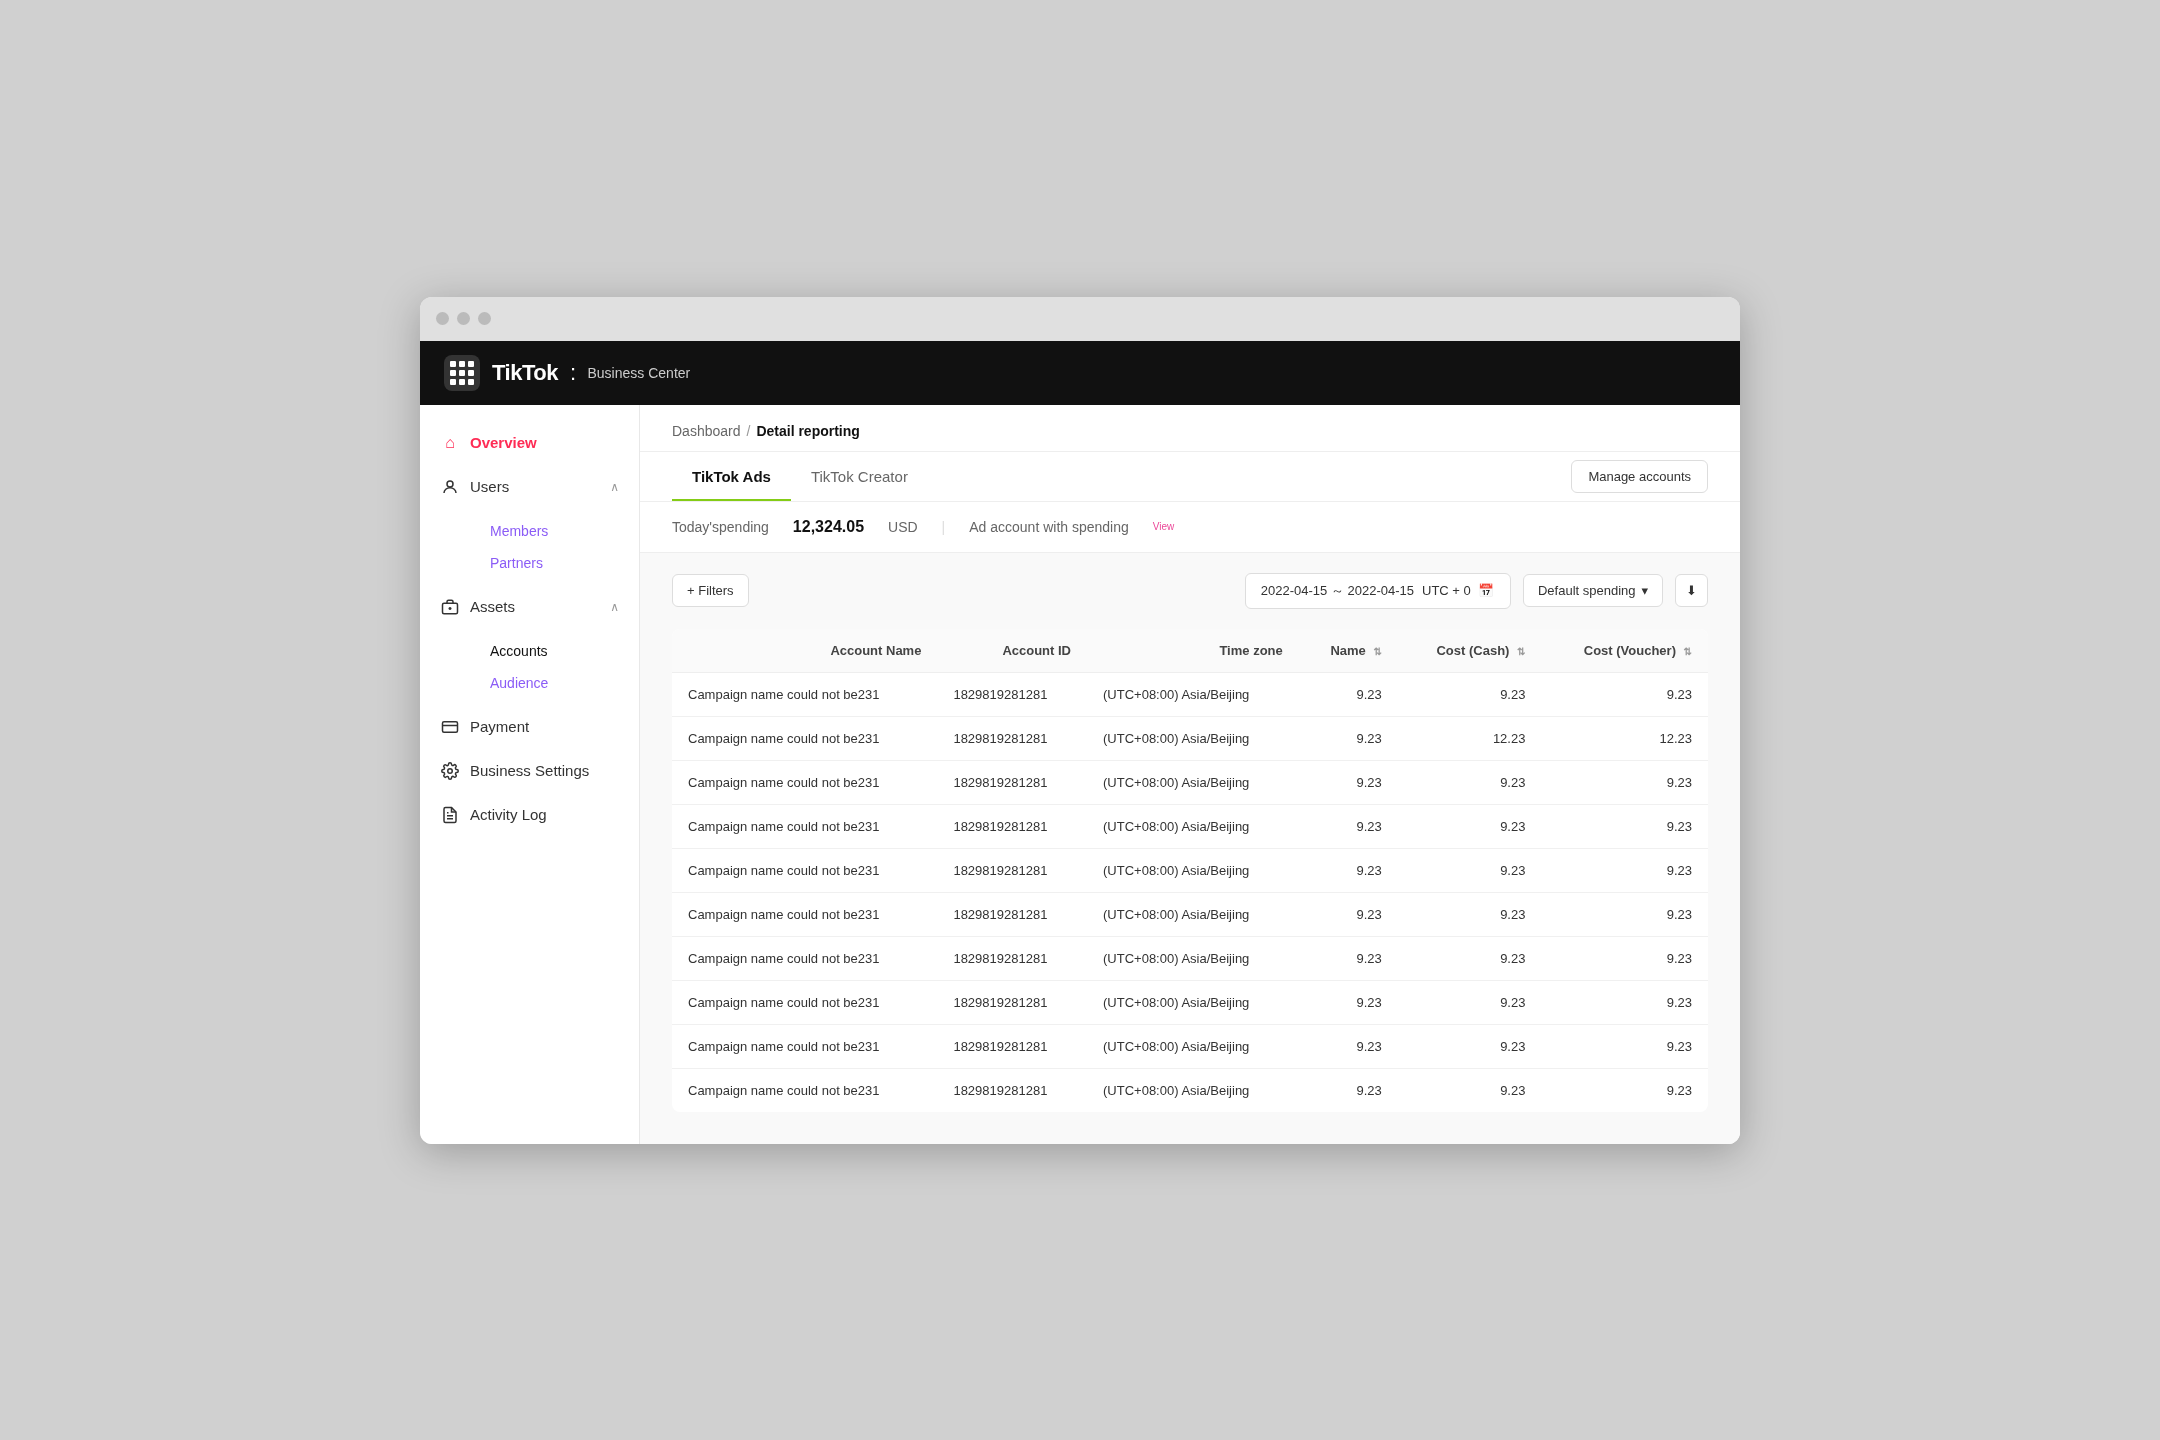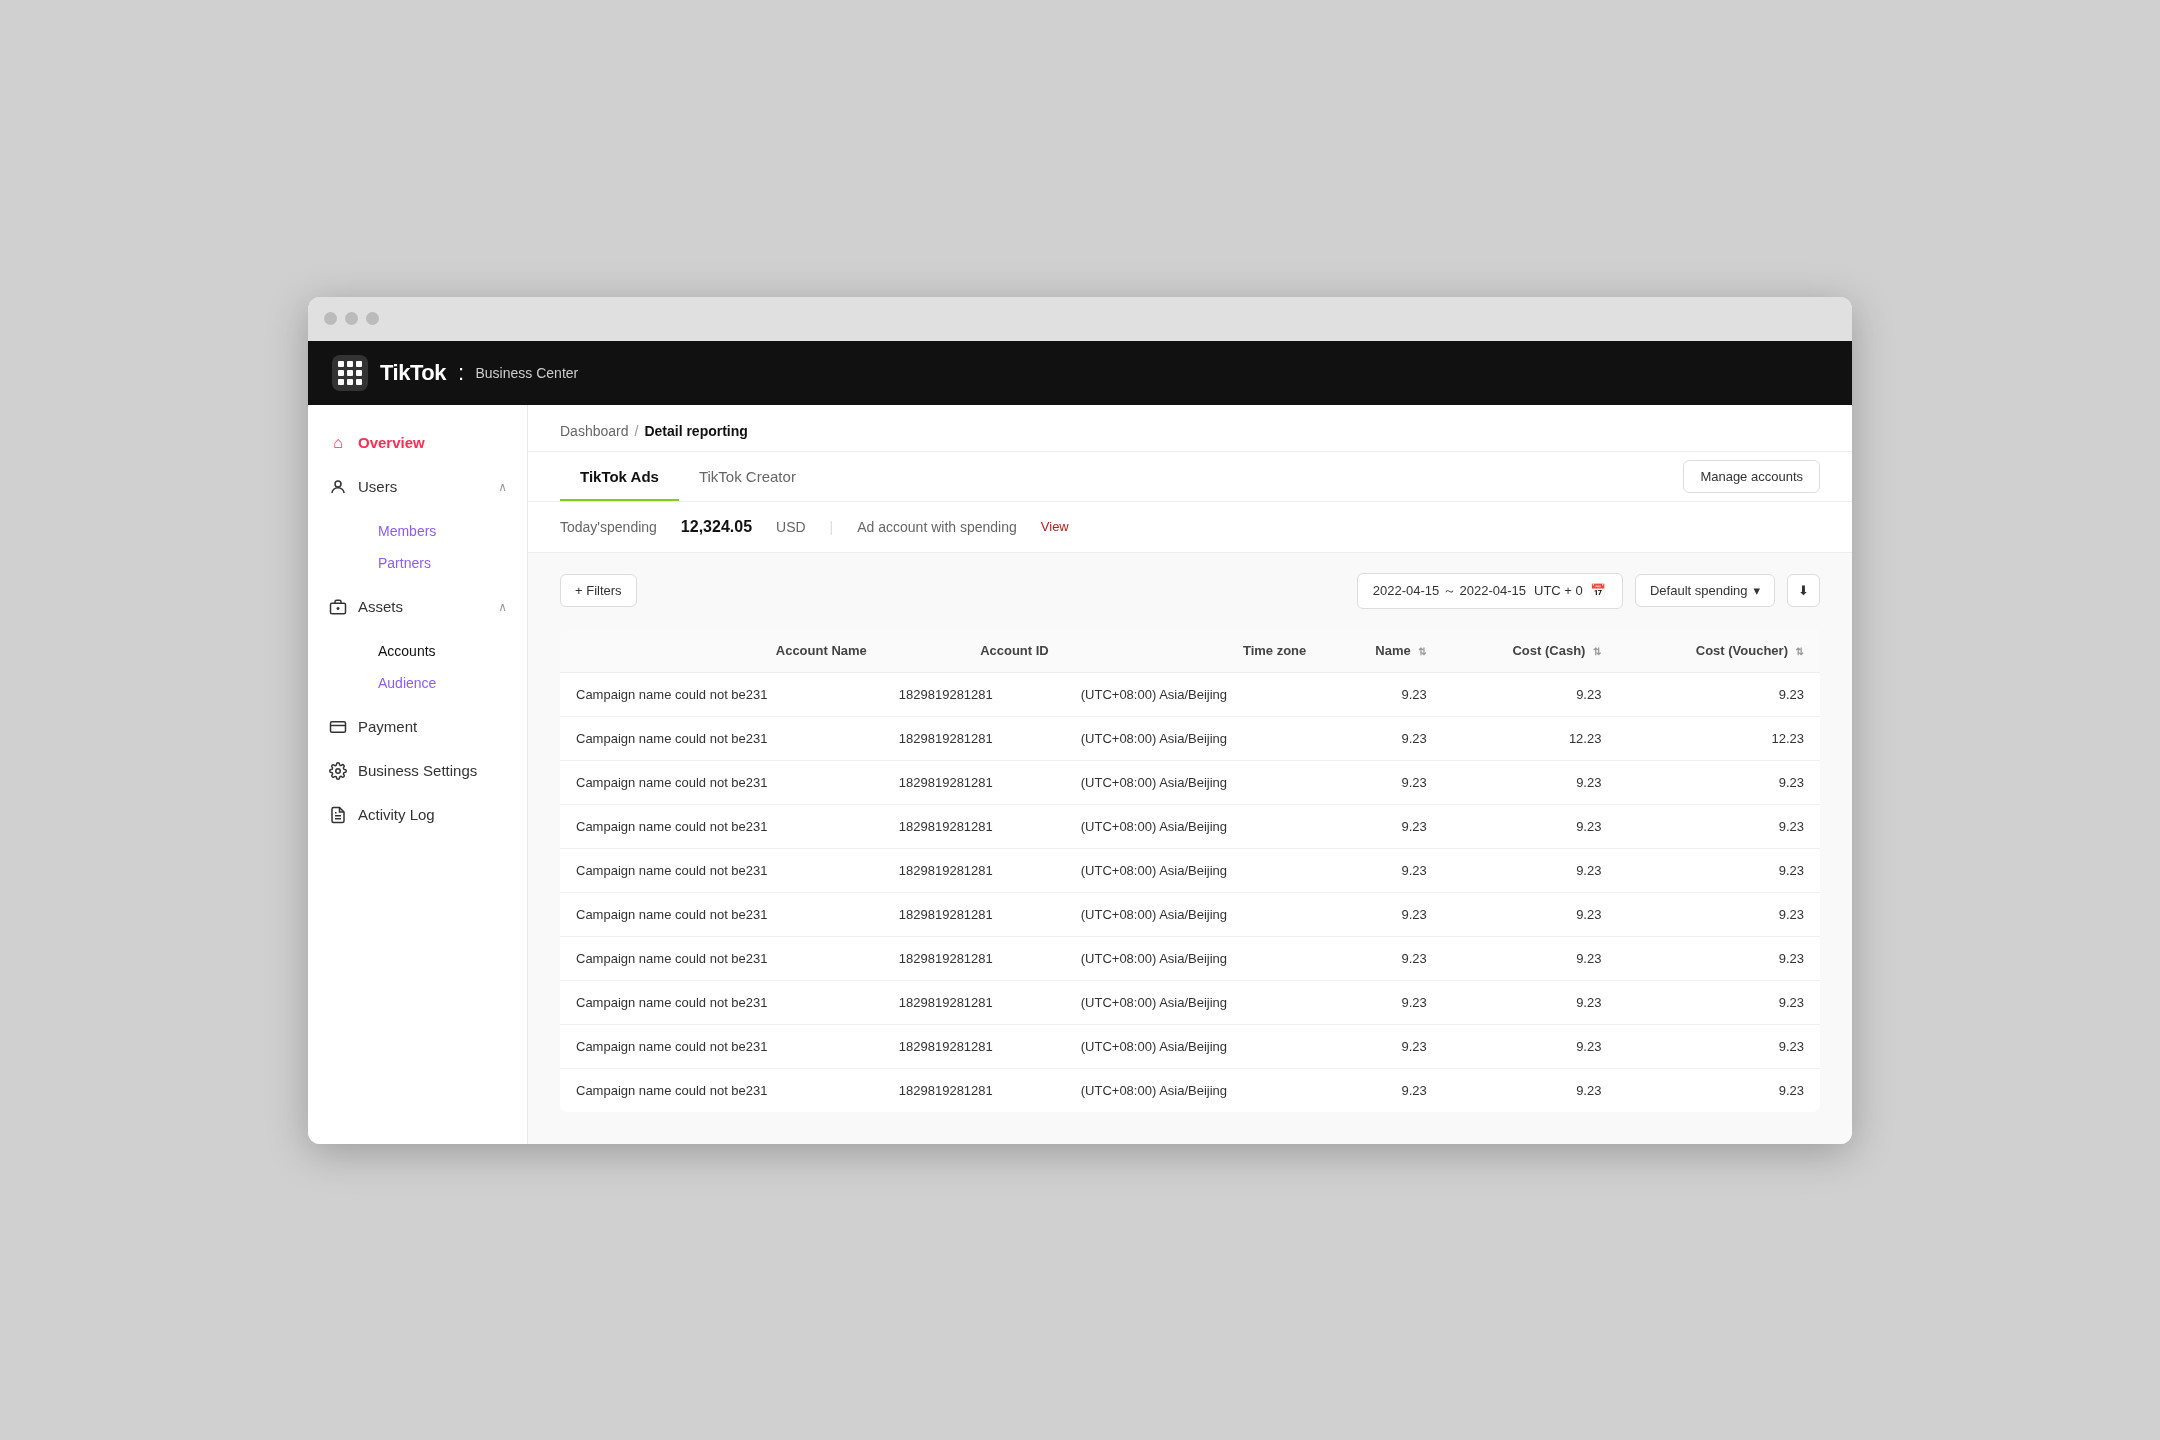--- a/index.html
+++ b/index.html
@@ -6,21 +6,21 @@
     body {
       background: #d0d0d0;
       font-family: -apple-system, BlinkMacSystemFont, 'Segoe UI', sans-serif;
       display: flex;
       justify-content: center;
       align-items: center;
       min-height: 100vh;
       padding: 20px;
     }
     .window {
-      width: 1544px;
+      width: 1320px;
       background: #f0f0f0;
       border-radius: 12px;
       box-shadow: 0 8px 40px rgba(0,0,0,0.25);
       overflow: hidden;
     }
     .title-bar {
       background: #e0e0e0;
       height: 44px;
       display: flex;
       align-items: center;
@@ -178,23 +178,23 @@
     }
     .stats-value {
       font-weight: 700;
       font-size: 16px;
       color: #111;
     }
     .stats-divider {
       color: #ddd;
     }
     .view-link {
-      color: #b91c1c;
-      cursor: pointer;
-      font-size: 13px;
+      color: #ec4899;
+      cursor: pointer;
+      font-size: 10px;
     }
     .filters-row {
       padding: 20px 32px;
       display: flex;
       align-items: center;
       justify-content: space-between;
       background: #f9f9f9;
     }
     .filter-btn {
       display: flex;

